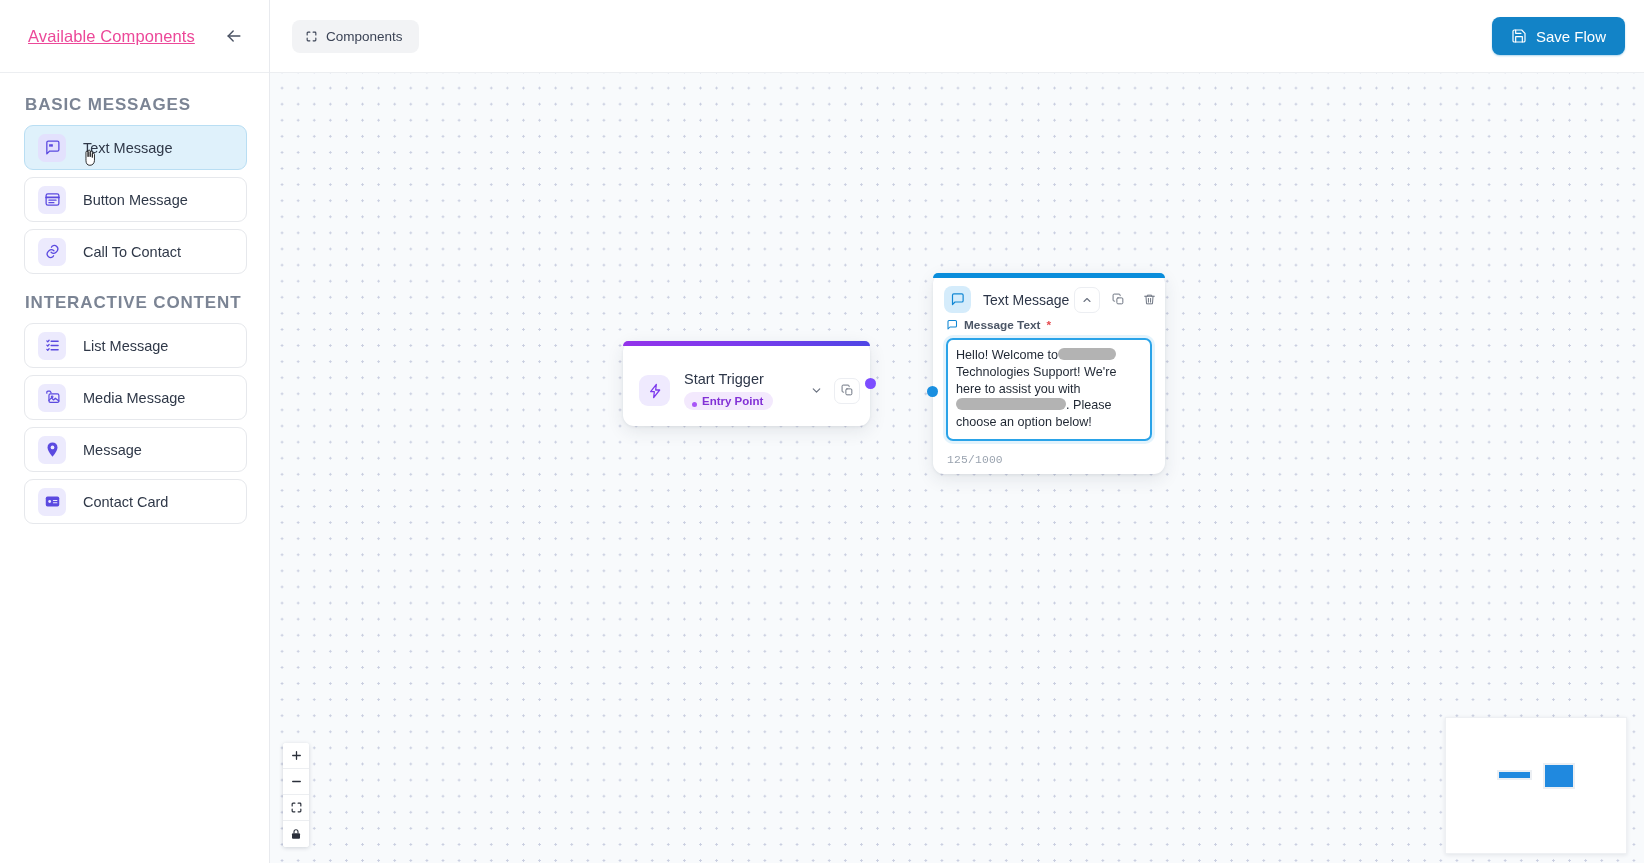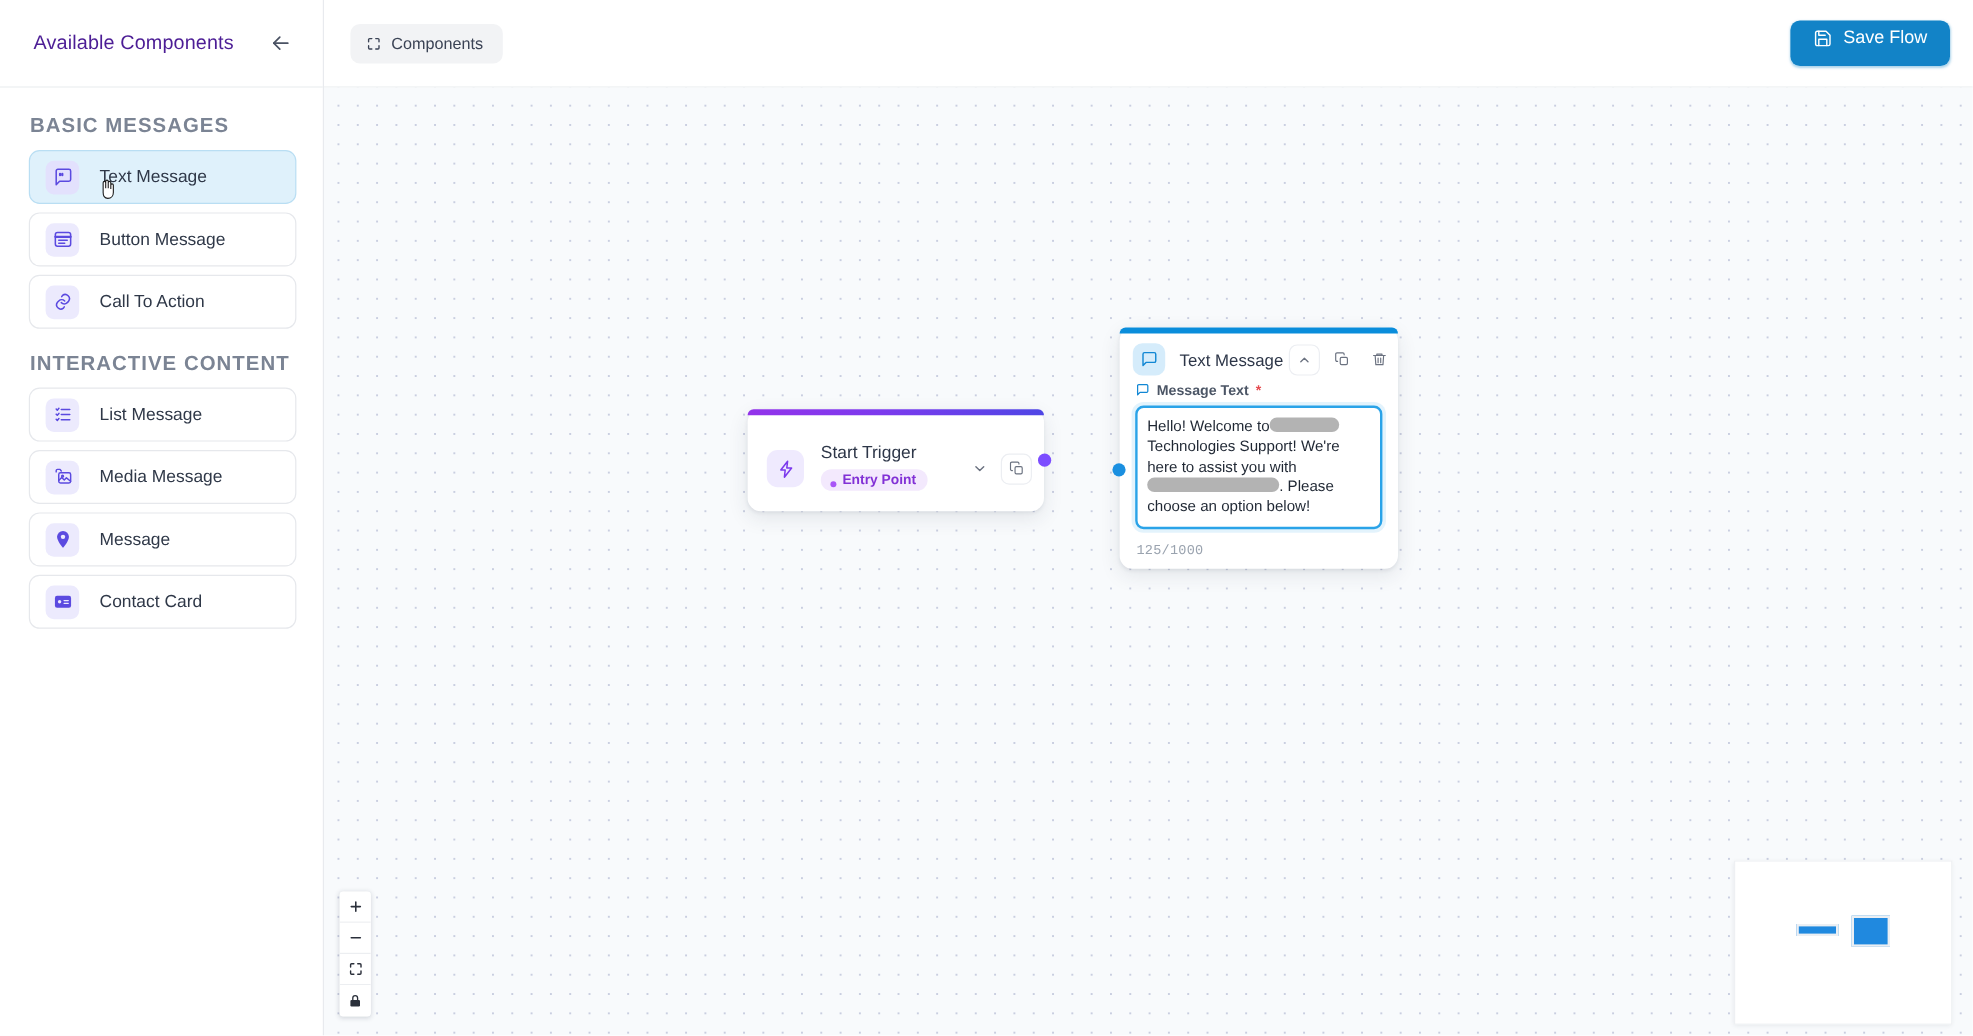--- a/index.html
+++ b/index.html
@@ -30,23 +30,24 @@
     height: 73px;
     flex: 0 0 73px;
     display: flex;
     align-items: center;
     justify-content: space-between;
     padding: 0 22px 0 28px;
     border-bottom: 1px solid #eceef1;
   }
   .sidebar-title {
     font-size: 16.5px;
-    color: #4c1d95;
+    color: #ec4899;
     font-weight: 400;
     letter-spacing: .1px;
+    text-decoration: underline;
   }
   .collapse-btn {
     width: 26px; height: 26px;
     display: flex; align-items: center; justify-content: center;
     color: #4a5263;
     cursor: pointer;
     background: none; border: none;
   }
   .sidebar-body { padding: 16px 22px 0 24px; overflow: hidden; }
   .group-label {
@@ -125,21 +126,21 @@
     color: #3b4355;
     cursor: pointer;
     font-family: inherit;
   }
   .save-btn {
     height: 38px;
     background: #1283c7;
     border: none;
     border-radius: 8px;
     display: inline-flex;
-    align-items: flex-end;
+    align-items: center;
     gap: 9px;
     padding: 15px 19px;
     font-size: 15px;
     color: #fff;
     cursor: pointer;
     font-family: inherit;
     box-shadow: 0 1px 2px rgba(18,131,199,.35);
   }
 
   
@@ -387,21 +388,21 @@
         <span class="comp-label">Button Message</span>
       </div>
 
       <div class="comp-item">
         <span class="comp-icon">
           <svg width="17" height="17" viewBox="0 0 24 24" fill="none" stroke="currentColor" stroke-width="1.8" stroke-linecap="round" stroke-linejoin="round">
             <path d="M10 13a5 5 0 0 0 7 0l1.5-1.5a5 5 0 0 0-7-7L10.5 6"></path>
             <path d="M14 11a5 5 0 0 0-7 0L5.5 12.5a5 5 0 0 0 7 7L13.5 18"></path>
           </svg>
         </span>
-        <span class="comp-label">Call To Action</span>
+        <span class="comp-label">Call To Contact</span>
       </div>
 
       <div class="group-label second">INTERACTIVE CONTENT</div>
 
       <div class="comp-item">
         <span class="comp-icon">
           <svg width="17" height="17" viewBox="0 0 24 24" fill="none" stroke="currentColor" stroke-width="1.8" stroke-linecap="round" stroke-linejoin="round">
             <path d="M10 6h10M10 12h10M10 18h10"></path>
             <path d="M4 5.5l1.3 1.3L7.2 4.6"></path>
             <path d="M4 11.5l1.3 1.3L7.2 10.6"></path>

